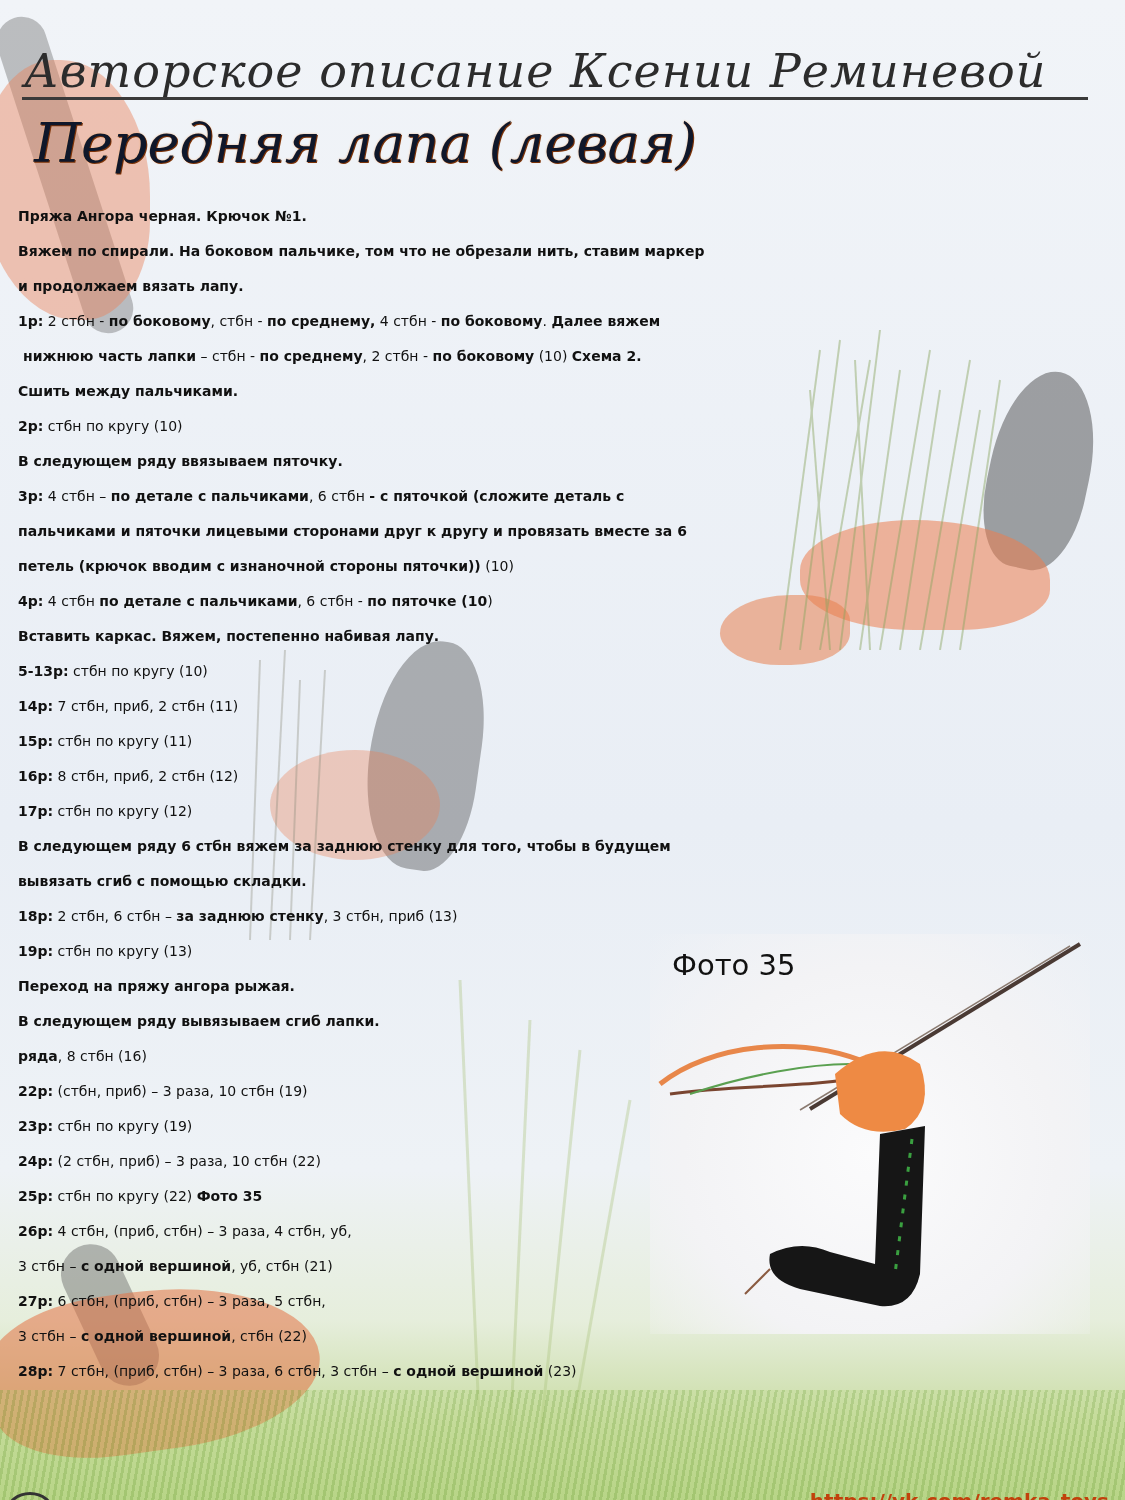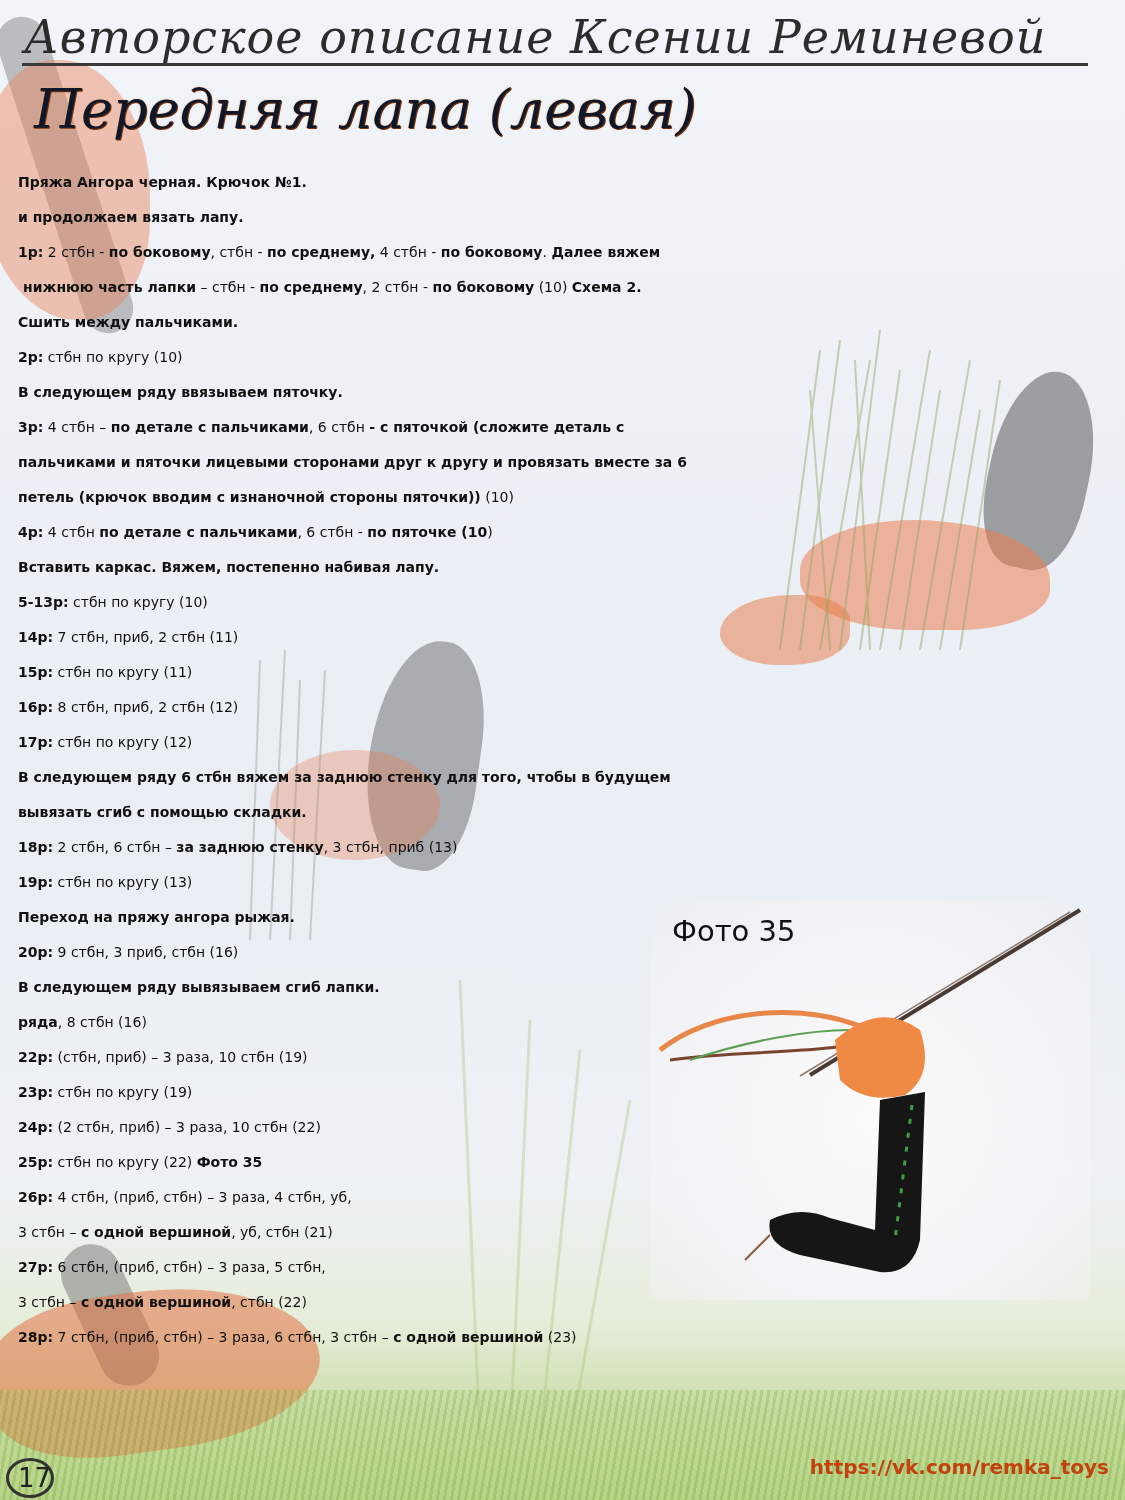--- a/index.html
+++ b/index.html
@@ -23,21 +23,21 @@
   .fox-right-tail { left: 990px; top: 370px; width: 100px; height: 200px; background: #3a3a3a; border-radius: 50% 50% 40% 40%; opacity: .45; transform: rotate(12deg); }
   .fox-mid-tail { left: 370px; top: 640px; width: 110px; height: 230px; background: #3e3e3e; border-radius: 55% 45% 40% 50%; opacity: .38; transform: rotate(8deg); }
   .fox-mid-body { left: 270px; top: 750px; width: 170px; height: 110px; background: #ea7d52; border-radius: 50%; opacity: .35; }
   .fox-bl-body { left: -10px; top: 1290px; width: 330px; height: 160px; background: #e47246; border-radius: 40% 60% 50% 40%; opacity: .55; transform: rotate(-8deg); }
   .fox-bl-tail { left: 80px; top: 1240px; width: 60px; height: 150px; background: #555; border-radius: 30px; opacity: .4; transform: rotate(-25deg); }
   .grass-strip {
     position: absolute; left: 0; right: 0; bottom: 0; height: 110px;
     background: repeating-linear-gradient(100deg, rgba(120,170,60,.35) 0 3px, rgba(180,215,120,.25) 3px 7px);
   }
 
-  .content { position: absolute; inset: 0; z-index: 2; }
+  .content { position: absolute; inset: 0; z-index: 2; margin-top: 34px; }
 
   .header-title {
     position: absolute; left: 24px; top: 10px; width: 1065px;
     font-family: "DejaVu Serif", "Liberation Serif", serif; font-style: italic;
     font-size: 46px; letter-spacing: 1px; color: #2c2c2c; white-space: nowrap;
   }
   .header-rule { position: absolute; left: 22px; top: 63px; width: 1066px; height: 3px; background: #3a3a3a; }
 
   .section-title {
     position: absolute; left: 34px; top: 78px;
@@ -136,20 +136,21 @@
 
       <path d="M230 200 L275 192 L270 340 Q262 375 230 372 L150 355 Q115 345 120 320 Q150 305 180 318 L225 330 Z" fill="#161616"></path>
       <path d="M262 205 L245 340" stroke="#3aa040" stroke-width="3" stroke-dasharray="5 9" fill="none"></path>
       <line x1="120" y1="335" x2="95" y2="360" stroke="#8a5a40" stroke-width="2"></line>
     </svg>
   </div>
   <div class="photo-label">Фото 35</div>
 
   <div class="body-text">
     <div class="line b">Пряжа Ангора черная. Крючок №1.</div>
+    <div class="line b">Вяжем по спирали. На боковом пальчике, том что не обрезали нить, ставим маркер</div>
     <div class="line b">и продолжаем вязать лапу.</div>
 
     <div class="line">
       <span class="b">1р:</span><span> 2 стбн - </span><span class="b">по боковому</span><span>,  стбн - </span><span class="b">по среднему,</span><span> 4 стбн - </span><span class="b">по боковому</span><span>. </span><span class="b">Далее вяжем</span>
     </div>
     <div class="line indent">
       <span class="b">нижнюю часть лапки</span><span> – стбн - </span><span class="b">по среднему</span><span>, 2 стбн -  </span><span class="b">по боковому</span><span> (10) </span><span class="b">Схема 2.</span>
     </div>
     <div class="line b">Сшить между пальчиками.</div>
 
@@ -172,21 +173,20 @@
     <div class="line"><span class="b">15р:</span><span> стбн по кругу (11)</span></div>
     <div class="line"><span class="b">16р:</span><span> 8 стбн, приб, 2 стбн (12)</span></div>
     <div class="line"><span class="b">17р:</span><span> стбн по кругу (12)</span></div>
 
     <div class="line b">В следующем ряду 6 стбн вяжем за заднюю стенку для того, чтобы в будущем</div>
     <div class="line b">вывязать сгиб с помощью складки.</div>
 
     <div class="line"><span class="b">18р:</span><span> 2 стбн, 6 стбн – </span><span class="b">за заднюю стенку</span><span>, 3 стбн, приб (13)</span></div>
     <div class="line"><span class="b">19р:</span><span> стбн по кругу (13)</span></div>
     <div class="line b">Переход на пряжу ангора рыжая.</div>
-    <div class="line"><span class="b">20р:</span><span> 9 стбн, 3 приб, стбн (16)</span></div>
     <div class="line b">В следующем ряду вывязываем сгиб лапки.</div>
 
     <div class="line"><span class="b">ряда</span><span>, 8 стбн (16)</span></div>
 
     <div class="line"><span class="b">22р:</span><span> (стбн, приб) – 3 раза, 10 стбн (19)</span></div>
     <div class="line"><span class="b">23р:</span><span> стбн по кругу (19)</span></div>
     <div class="line"><span class="b">24р:</span><span> (2 стбн, приб) – 3 раза, 10 стбн (22)</span></div>
     <div class="line"><span class="b">25р:</span><span> стбн по кругу (22) </span><span class="b">Фото 35</span></div>
 
     <div class="line"><span class="b">26р:</span><span> 4 стбн, (приб, стбн) – 3 раза, 4 стбн, уб,</span></div>

